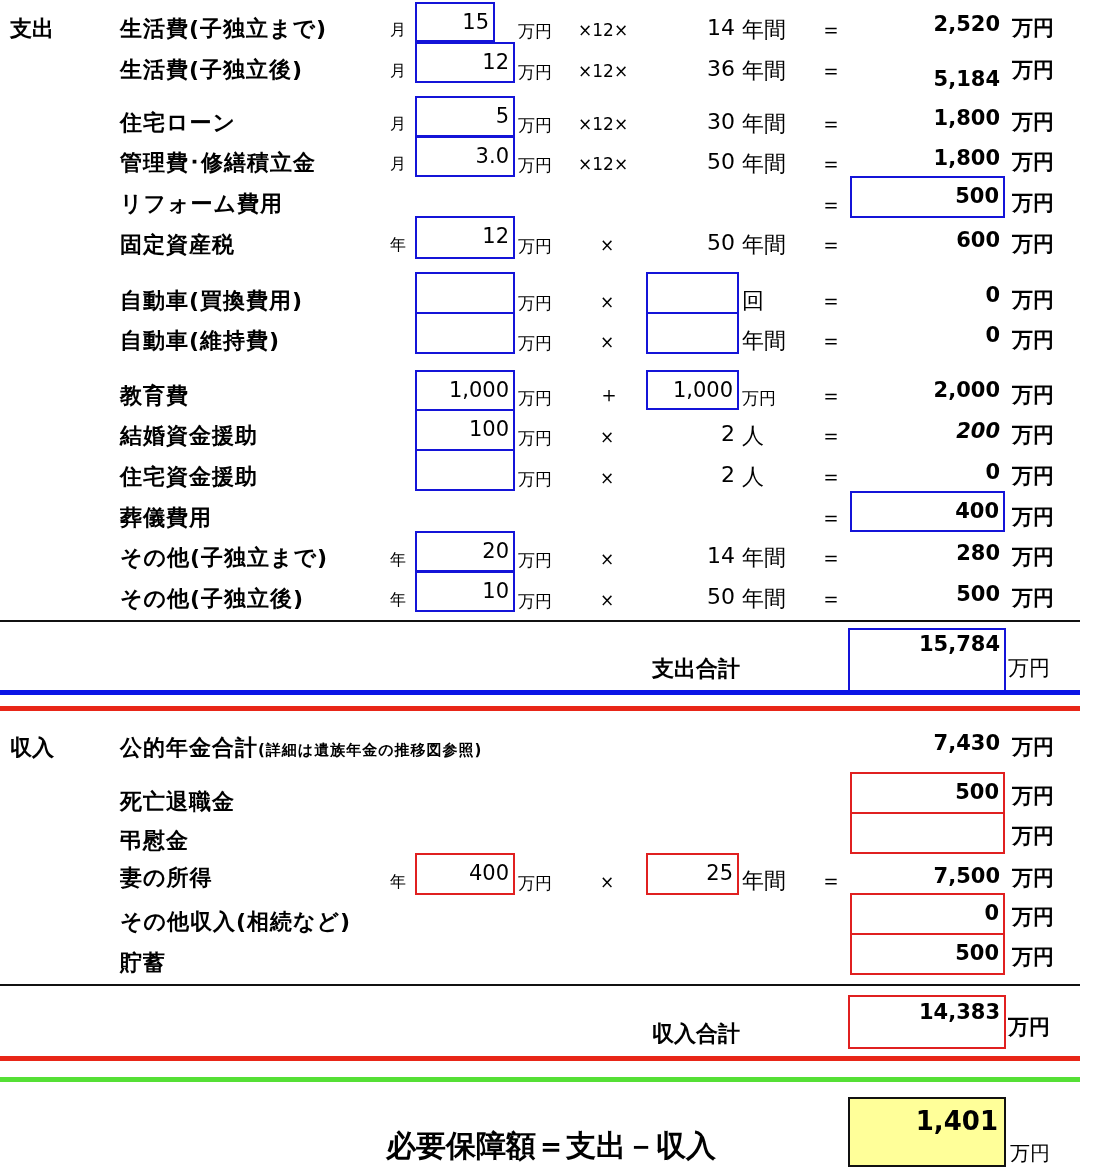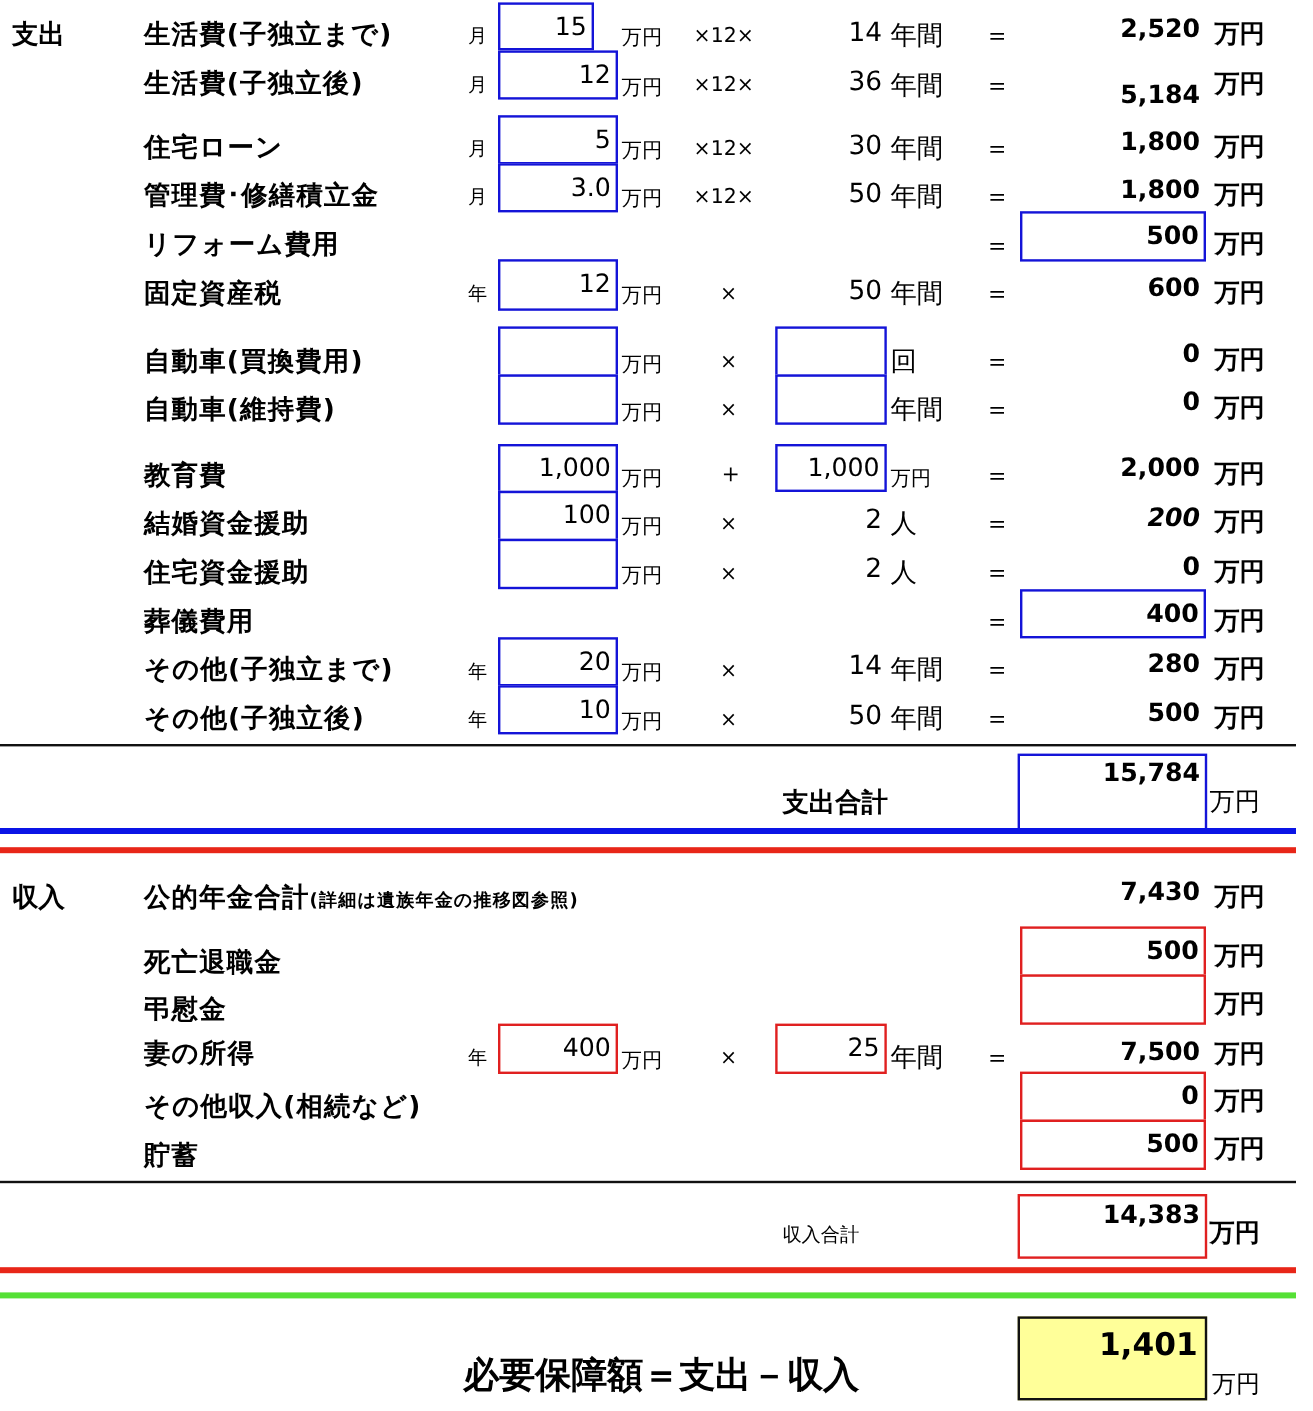--- a/index.html
+++ b/index.html
@@ -199,21 +199,21 @@
 <div class="abs lbl" style="left:120px;top:907px;">その他収入(相続など)</div>
 <div class="box red" style="left:850px;top:893px;width:155px;height:42px;font-weight:bold;">0</div>
 <div class="abs resunit" style="left:1012px;top:903px;">万円</div>
 
 <div class="abs lbl" style="left:120px;top:948px;">貯蓄</div>
 <div class="box red" style="left:850px;top:933px;width:155px;height:42px;font-weight:bold;">500</div>
 <div class="abs resunit" style="left:1012px;top:943px;">万円</div>
 
 <div class="hline" style="top:984px;height:2px;background:#111;"></div>
 
-<div class="abs" style="left:652px;top:1019px;font-size:16px;font-weight:normal;">収入合計</div>
+<div class="abs" style="left:652px;top:1019px;font-size:22px;font-weight:bold;">収入合計</div>
 <div class="box red" style="left:848px;top:995px;width:158px;height:54px;font-weight:bold;line-height:50px;"><span style="position:relative;top:-10px;">14,383</span></div>
 <div class="abs resunit" style="left:1008px;top:1013px;">万円</div>
 
 <div class="hline" style="top:1056px;height:5px;background:#e82618;"></div>
 <div class="hline" style="top:1077px;height:5px;background:#55e035;"></div>
 
 <div class="abs" style="left:386px;top:1126px;font-size:30px;font-weight:bold;">必要保障額＝支出－収入</div>
 <div class="box" style="left:848px;top:1097px;width:158px;height:70px;border:2px solid #111;background:#ffff99;font-weight:bold;font-size:26px;line-height:60px;padding-right:6px;"><span style="position:relative;top:-8px;">1,401</span></div>
 <div class="abs" style="left:1010px;top:1140px;font-size:20px;">万円</div>
 

